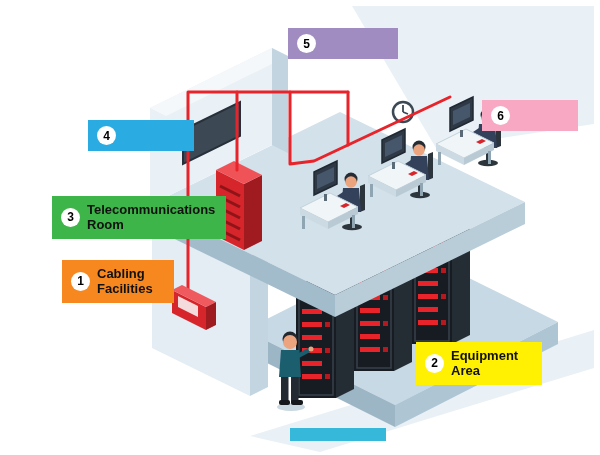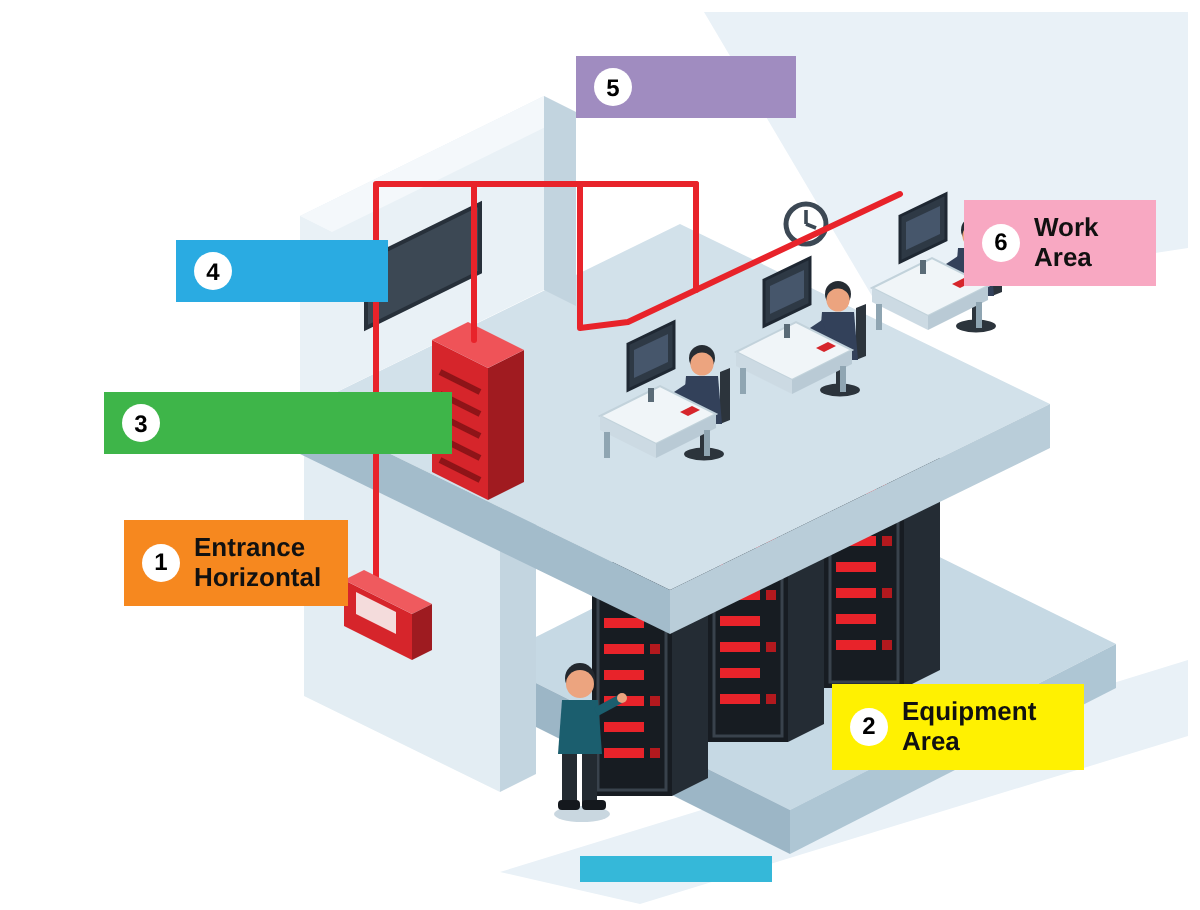--- a/index.html
+++ b/index.html
@@ -162,38 +162,38 @@
     <g>
       <polygon points="172,290 206,307 206,330 172,313" fill="#d6252b"></polygon>
       <polygon points="172,290 182,285 216,302 206,307" fill="#ef5a5e"></polygon>
       <polygon points="206,307 216,302 216,325 206,330" fill="#9e1b20"></polygon>
       <polygon points="178,296 198,306 198,317 178,307" fill="#f4dcdc"></polygon>
     </g>
   </svg>
 
   <div class="label" id="label-1" style="background-color: rgb(246, 136, 31);">
     <span class="badge">1</span>
-    <span class="label-text">Entrance Horizontal</span>
+    <span class="label-text">Cabling Facilities</span>
   </div>
 
   <div class="label" id="label-2" style="background-color: rgb(255, 241, 1);">
     <span class="badge">2</span>
     <span class="label-text">Equipment Area</span>
   </div>
 
   <div class="label" id="label-3" style="background-color: rgb(62, 181, 73);">
     <span class="badge">3</span>
+    <span class="label-text">Telecommunications Room</span>
   </div>
 
   <div class="label" id="label-4" style="background-color: rgb(42, 171, 226);">
     <span class="badge">4</span>
   </div>
 
   <div class="label" id="label-5" style="background-color: rgb(160, 140, 192);">
     <span class="badge">5</span>
   </div>
 
   <div class="label" id="label-6" style="background-color: rgb(248, 168, 194);">
     <span class="badge">6</span>
-    <span class="label-text">Work Area</span>
   </div>
 
 </div>
 
 </body></html>

